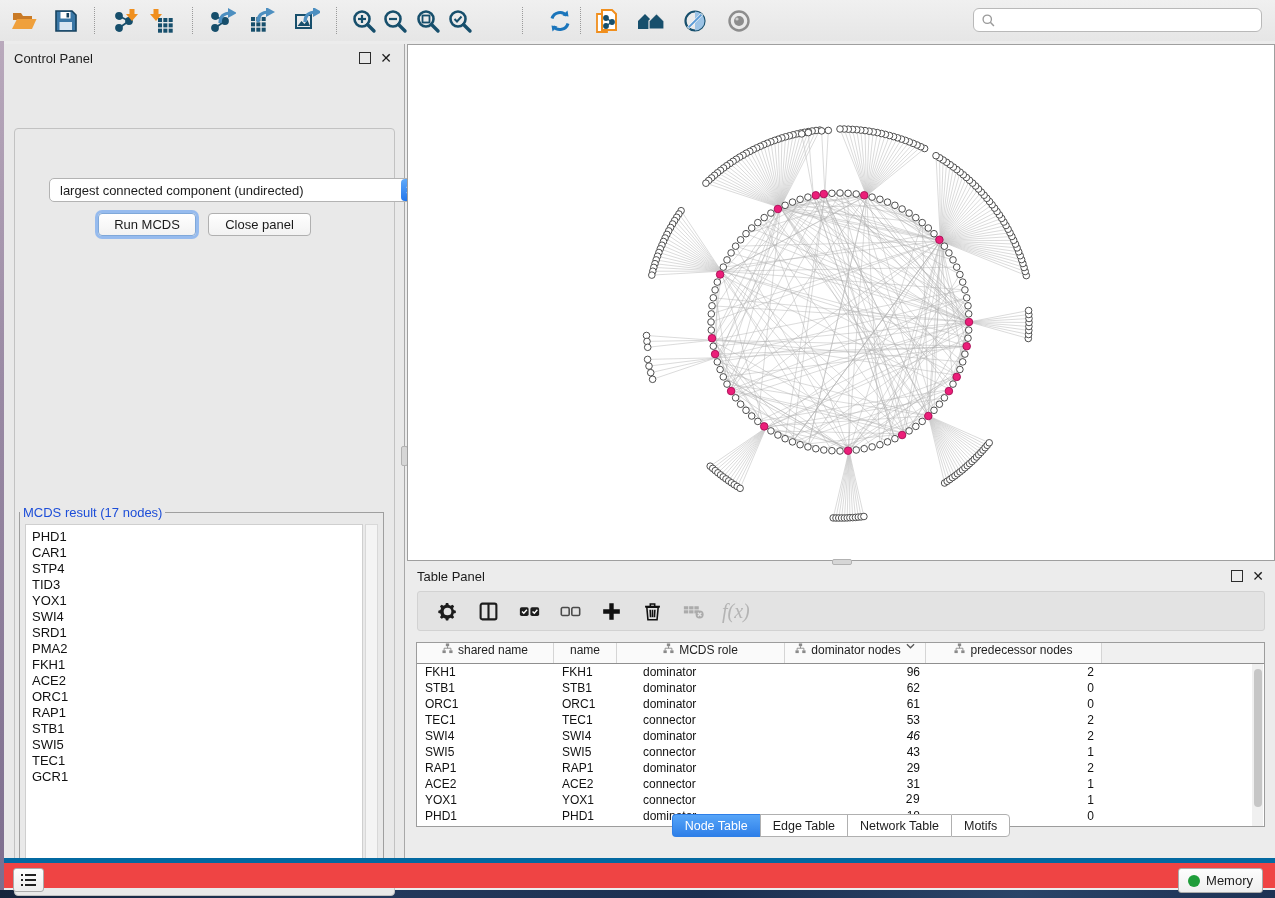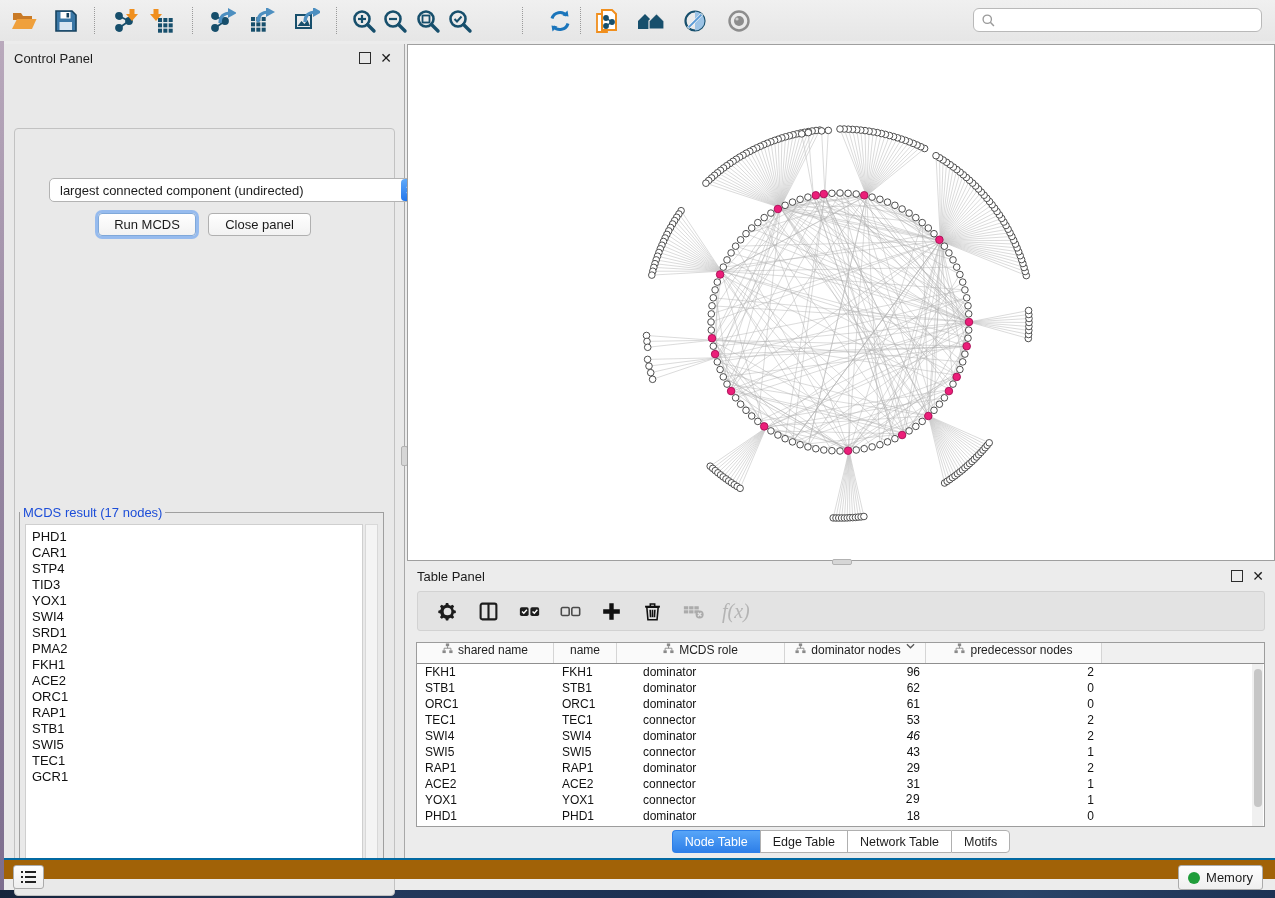--- a/index.html
+++ b/index.html
@@ -62,28 +62,28 @@
   .tp-icon svg{width:21px;height:21px}
   .fx-label{font-family:"Liberation Serif","DejaVu Serif",serif;font-style:italic;font-size:20px;color:#b4b4b4}
   #grid{position:absolute;left:9px;top:79px;width:849px;height:185px;background:#fff;border:1px solid #9c9c9c;box-sizing:border-box}
   #grid-header{display:flex;height:20px;background:#fafafa;border-bottom:1px solid #8f8f8f}
   .gh-cell{display:flex;align-items:flex-start;justify-content:center;gap:5px;border-right:1px solid #d5d5d5;font-size:12px;color:#222;box-sizing:border-box}
   .gh-rest{flex:1;background:#f0f0f0}
   .grid-row{display:flex;height:16px;font-size:12px;color:#111;align-items:center}
   .gc{box-sizing:border-box;white-space:nowrap;overflow:hidden}
   #grid-vscroll{position:absolute;right:1px;top:21px;width:11px;height:162px;background:#f0f0f0}
   #grid-vthumb{position:absolute;left:1.5px;top:5px;width:8px;height:138px;background:#c6c6c6;border-radius:4px}
-  #tp-tabs{position:absolute;left:0;top:267px;width:100%;display:flex;justify-content:center}
+  #tp-tabs{position:absolute;left:0;top:251px;width:100%;display:flex;justify-content:center}
   .tp-tab{height:21px;padding:0 12px;background:#fff;border:1px solid #b0b0b0;border-right:none;display:flex;align-items:center;font-size:12.5px}
   .tp-tab:first-child{border-radius:4px 0 0 4px}
   .tp-tab:last-child{border-right:1px solid #b0b0b0;border-radius:0 4px 4px 0}
   .tp-tab.active{background:linear-gradient(#57a5f8,#2e7fe8);color:#fff;border-color:#2e7fe8}
   #h-divider-handle{left:832px;top:559px;width:20px;height:6px;background:#d6d6d6;border:1px solid #b2b2b2;box-sizing:border-box;border-radius:2px}
   
-  #status-bar{left:4px;top:858px;width:1271px;height:21px;background:#a16207;border-top:2px solid #0369a1;box-sizing:border-box}
+  #status-bar{left:4px;top:858px;width:1271px;height:30px;background:#ef4444;border-top:5px solid #0369a1;box-sizing:border-box}
   #list-btn{position:absolute;left:9px;top:5px;width:29px;height:22px;background:linear-gradient(#fdfdfd,#eee);border:1px solid #ababab;border-radius:3px;display:flex;align-items:center;justify-content:center}
   #memory-btn{position:absolute;right:12px;top:5px;height:23px;padding:0 9px;background:linear-gradient(#fdfdfd,#efefef);border:1px solid #ababab;border-radius:3px;display:flex;align-items:center;gap:6px;font-size:13px}
   #memory-dot{width:12px;height:12px;border-radius:50%;background:#1f9d3a}
 </style>
 </head>
 <body>
 
 <div id="toolbar" class="abs">
     <div class="tb-icon" style="left: 10px;">
       <svg viewBox="0 0 26 26">

